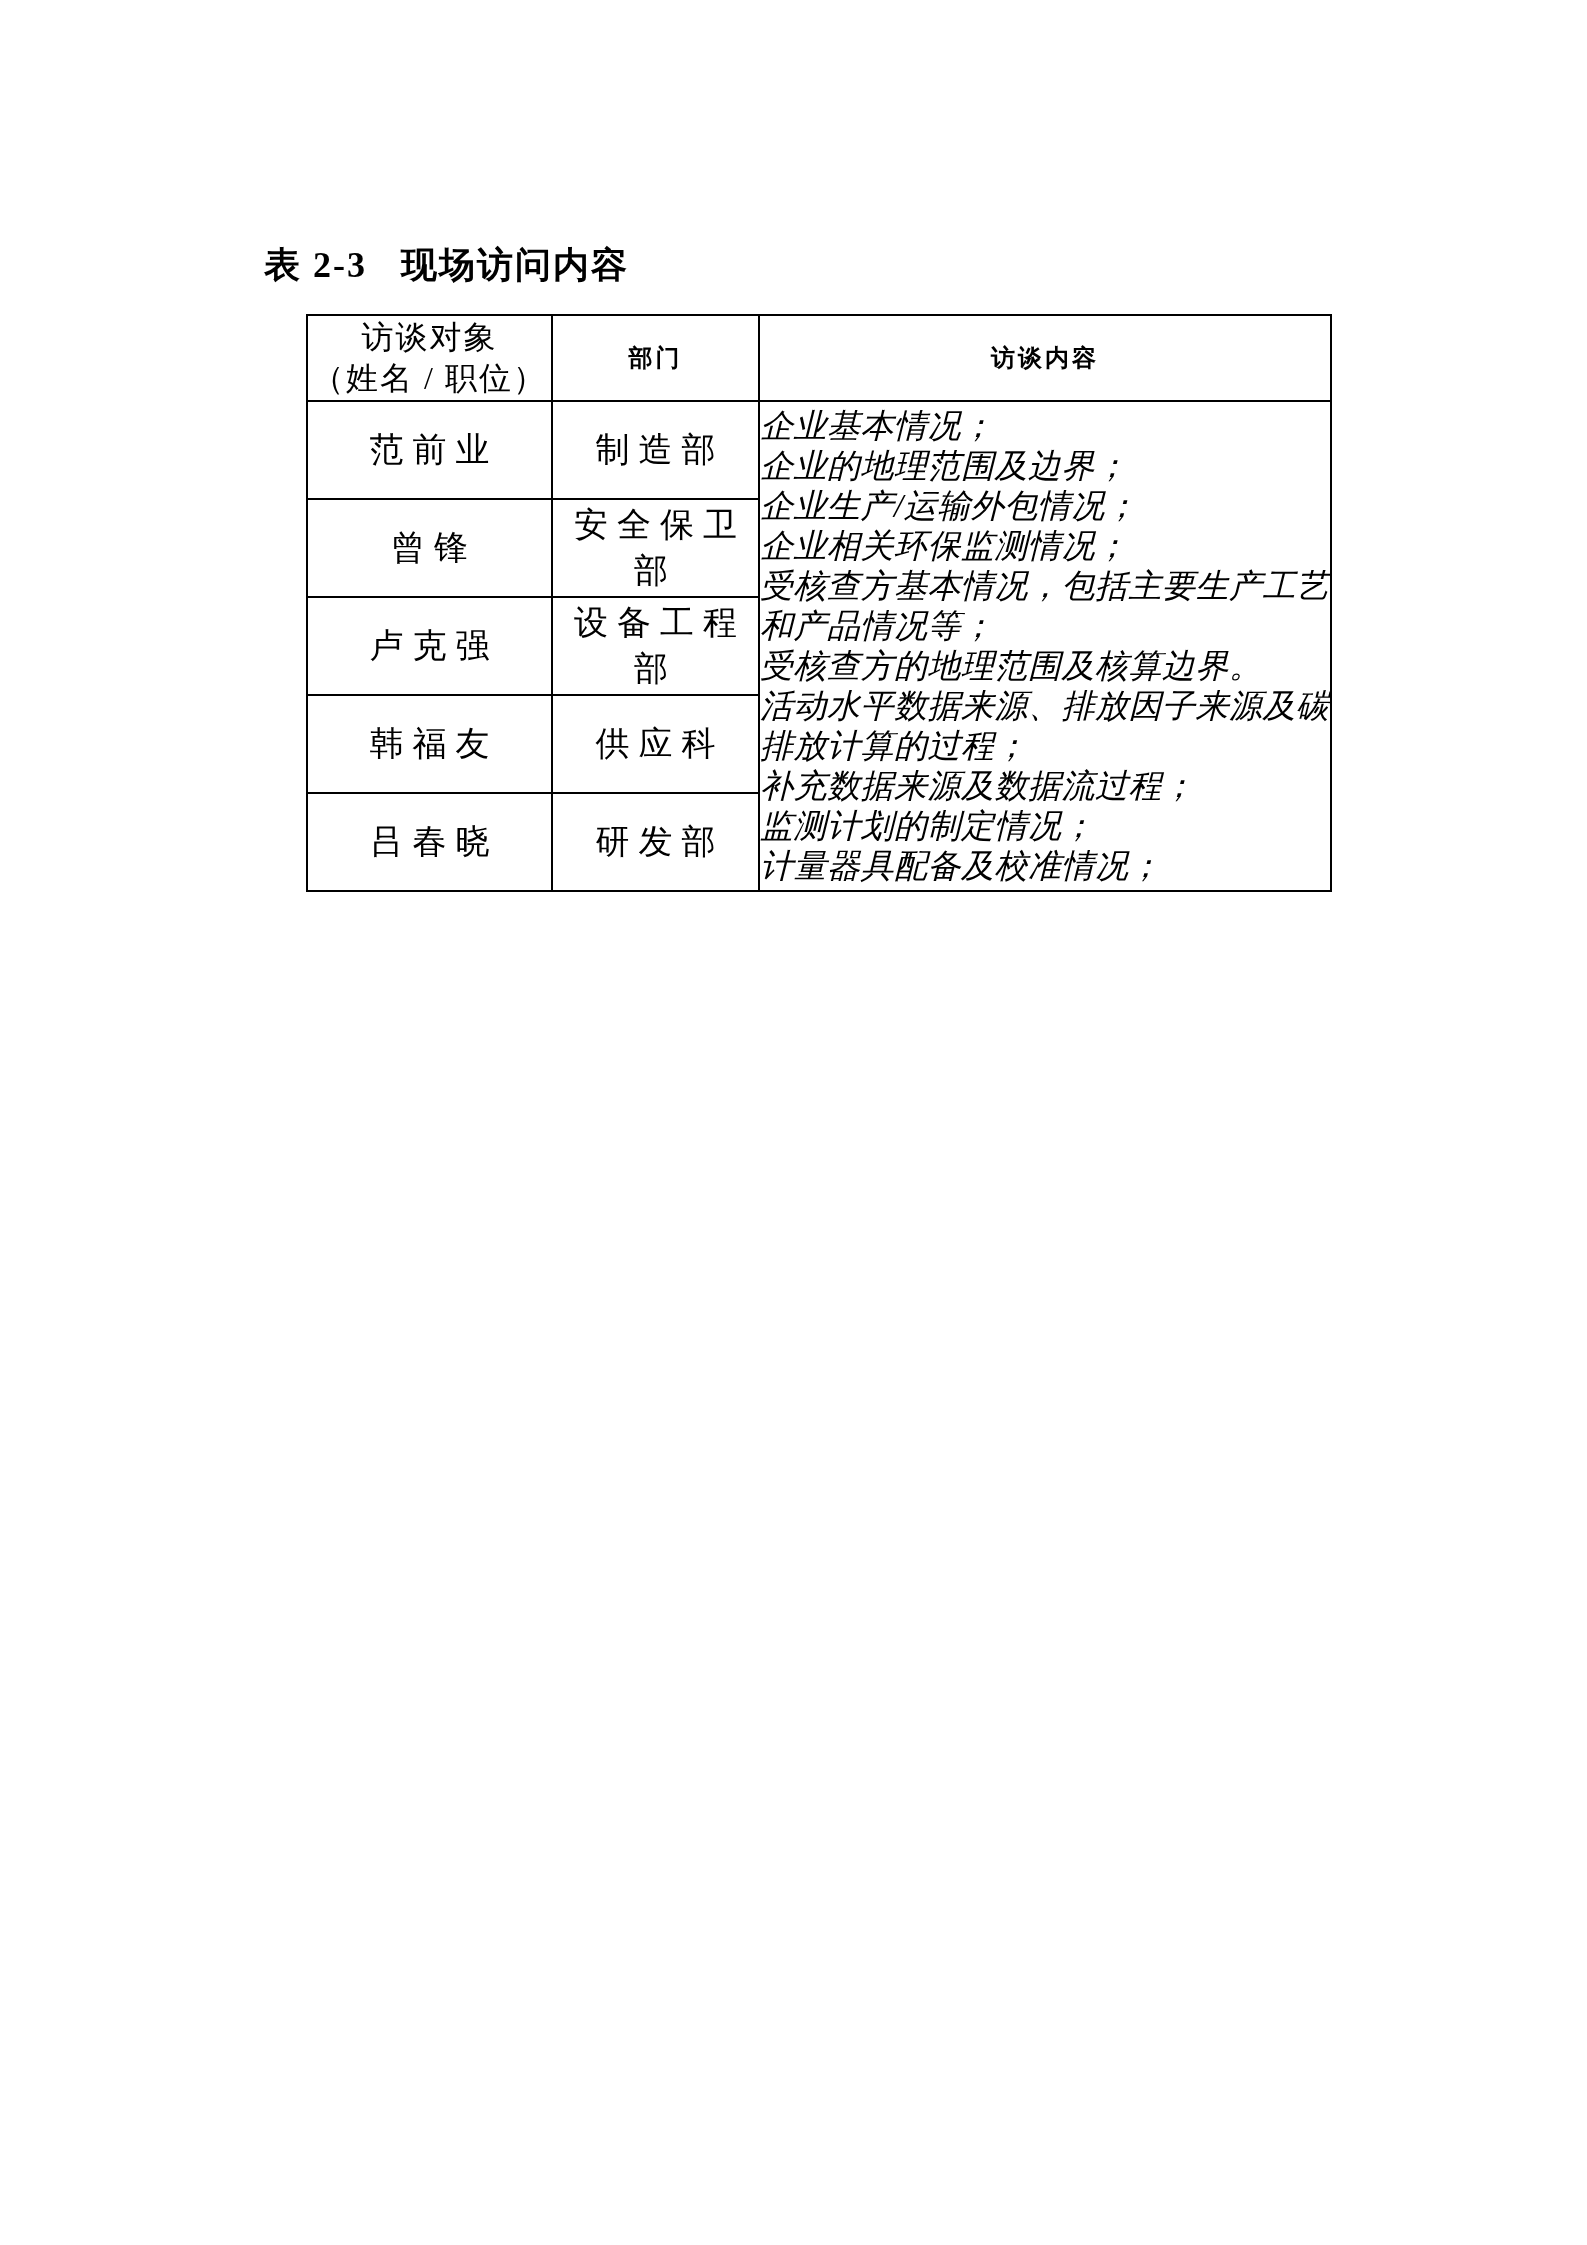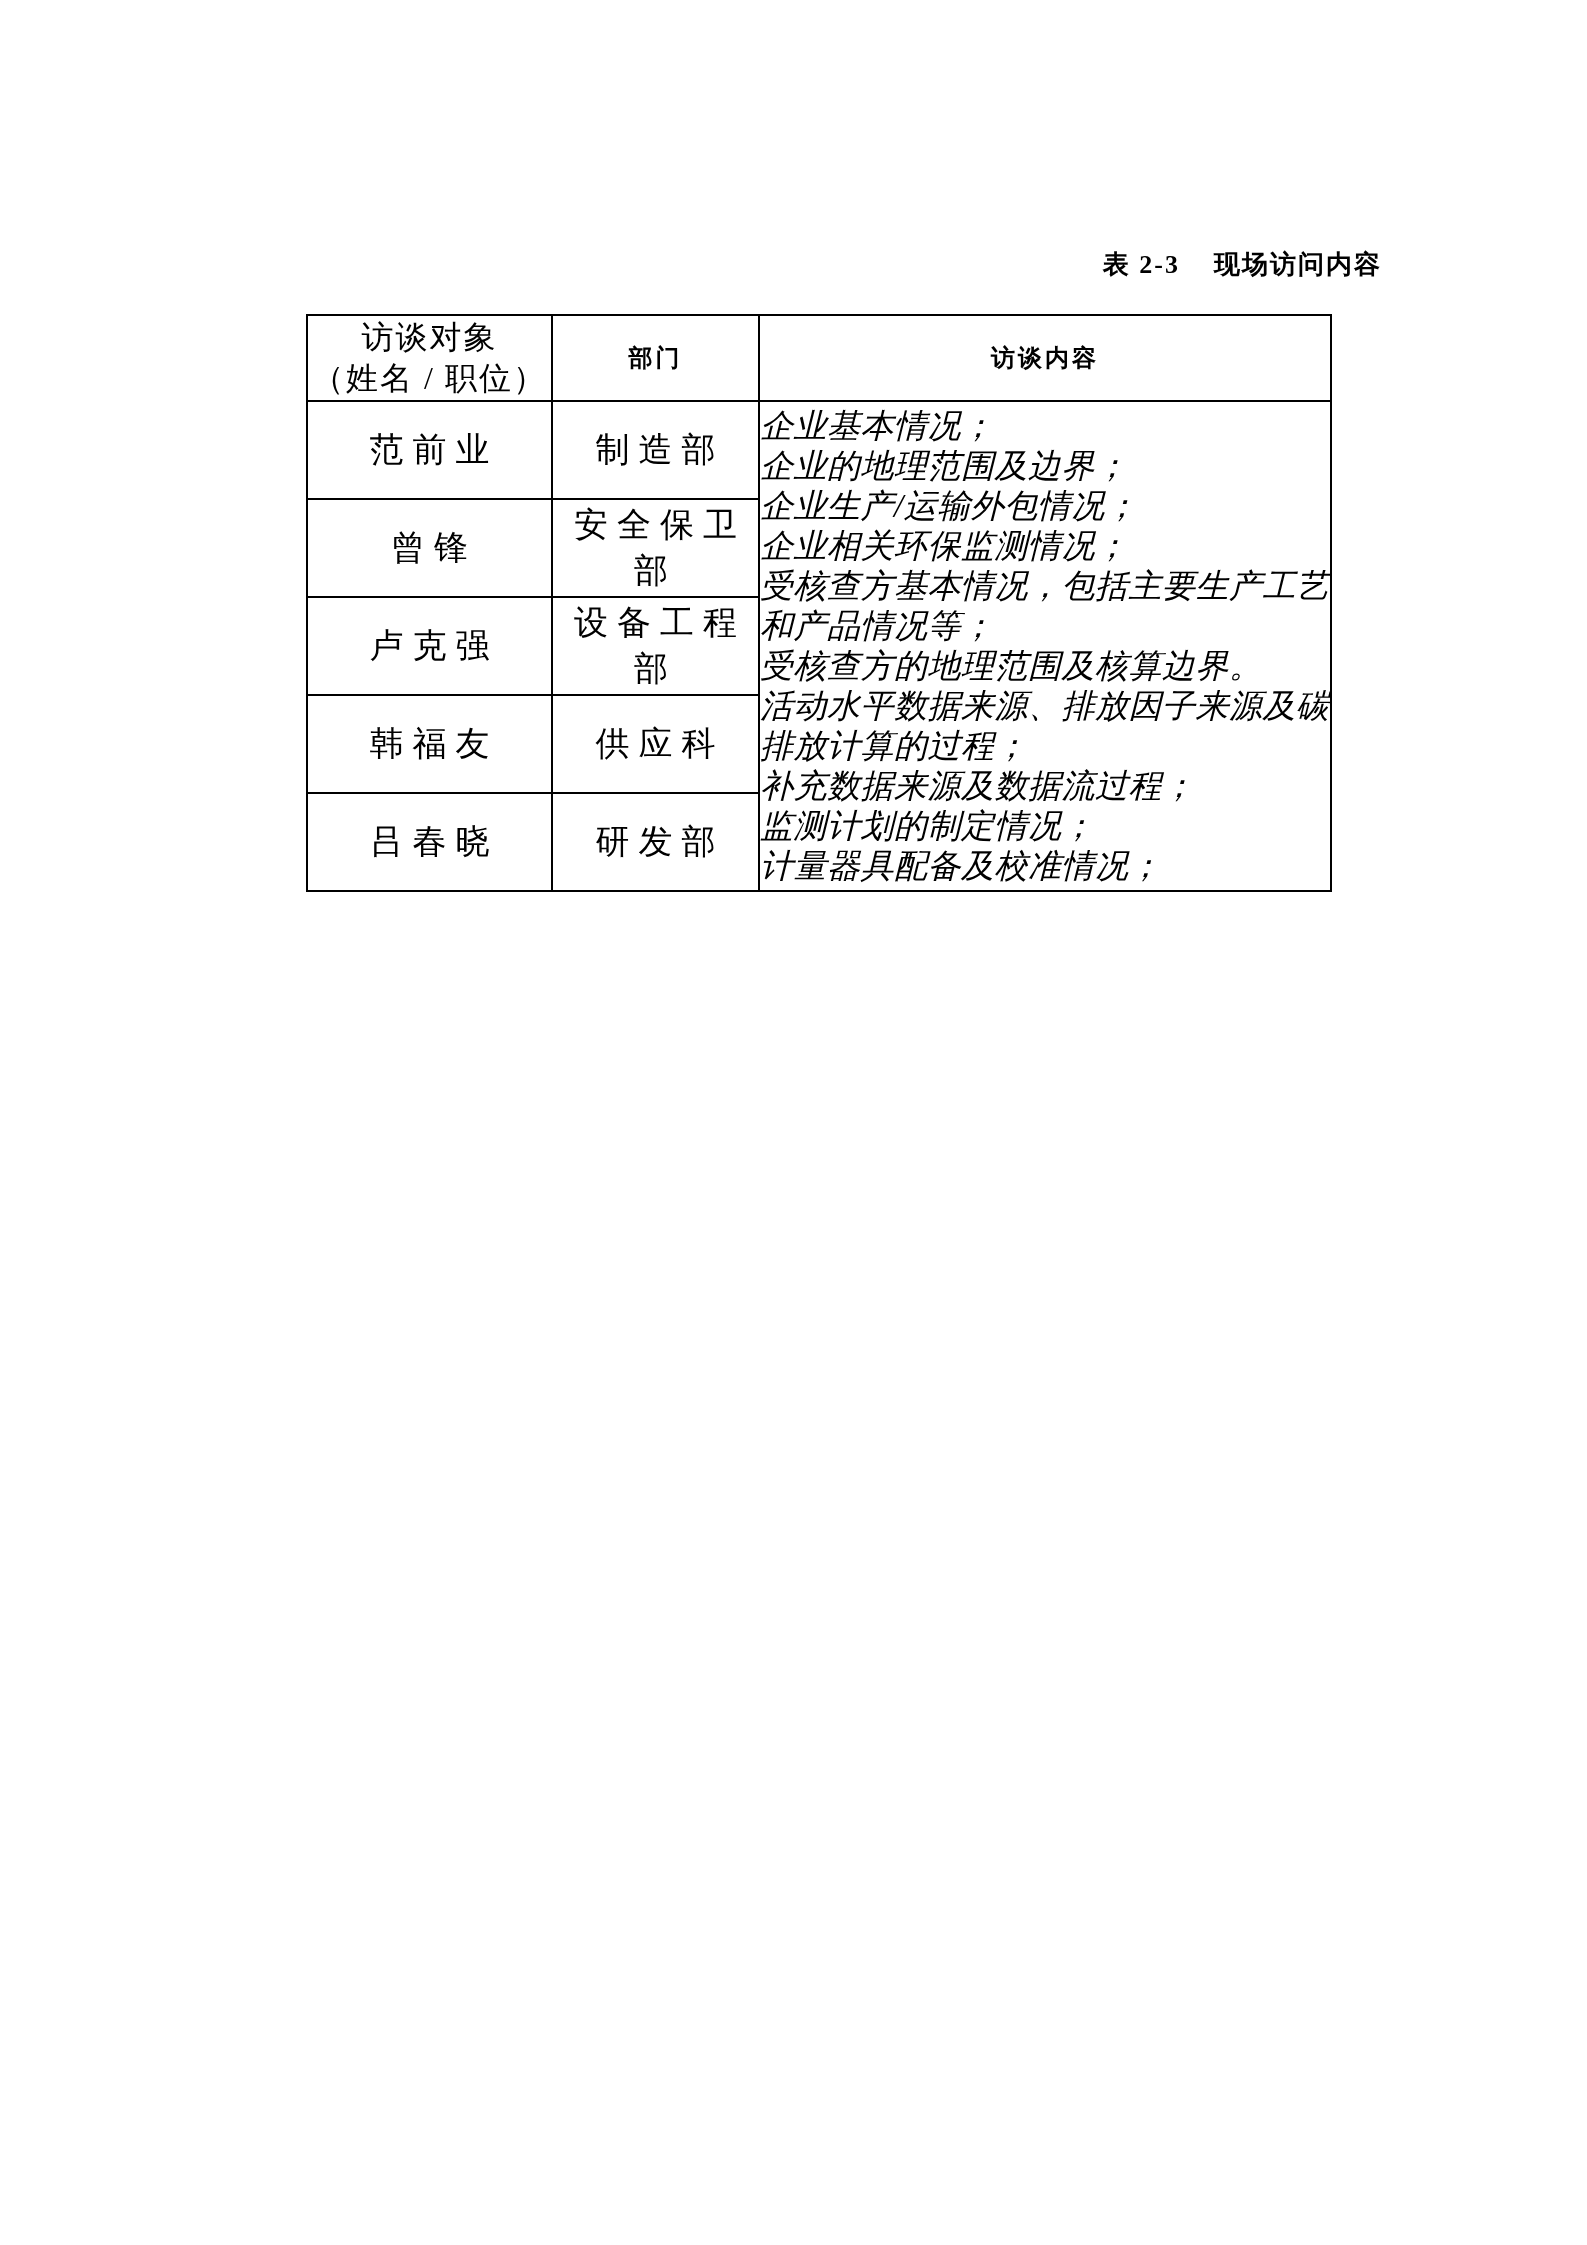--- a/index.html
+++ b/index.html
@@ -43,24 +43,24 @@
     font-weight: bold;
     line-height: 78px;
     letter-spacing: 1px;
   }
   .heading .heading-title {
     margin-left: 14px;
     letter-spacing: 3px;
   }
   .caption {
     margin: 12px 0 0 0;
-    font-size: 26px;
+    font-size: 36px;
     font-weight: bold;
     line-height: 60px;
-    text-align: right;
+    text-align: left;
     letter-spacing: 2px;
   }
   .caption .gap {
     display: inline-block;
     width: 34px;
   }
   table.interview {
     border-collapse: collapse;
     table-layout: fixed;
     width: 1024px;

